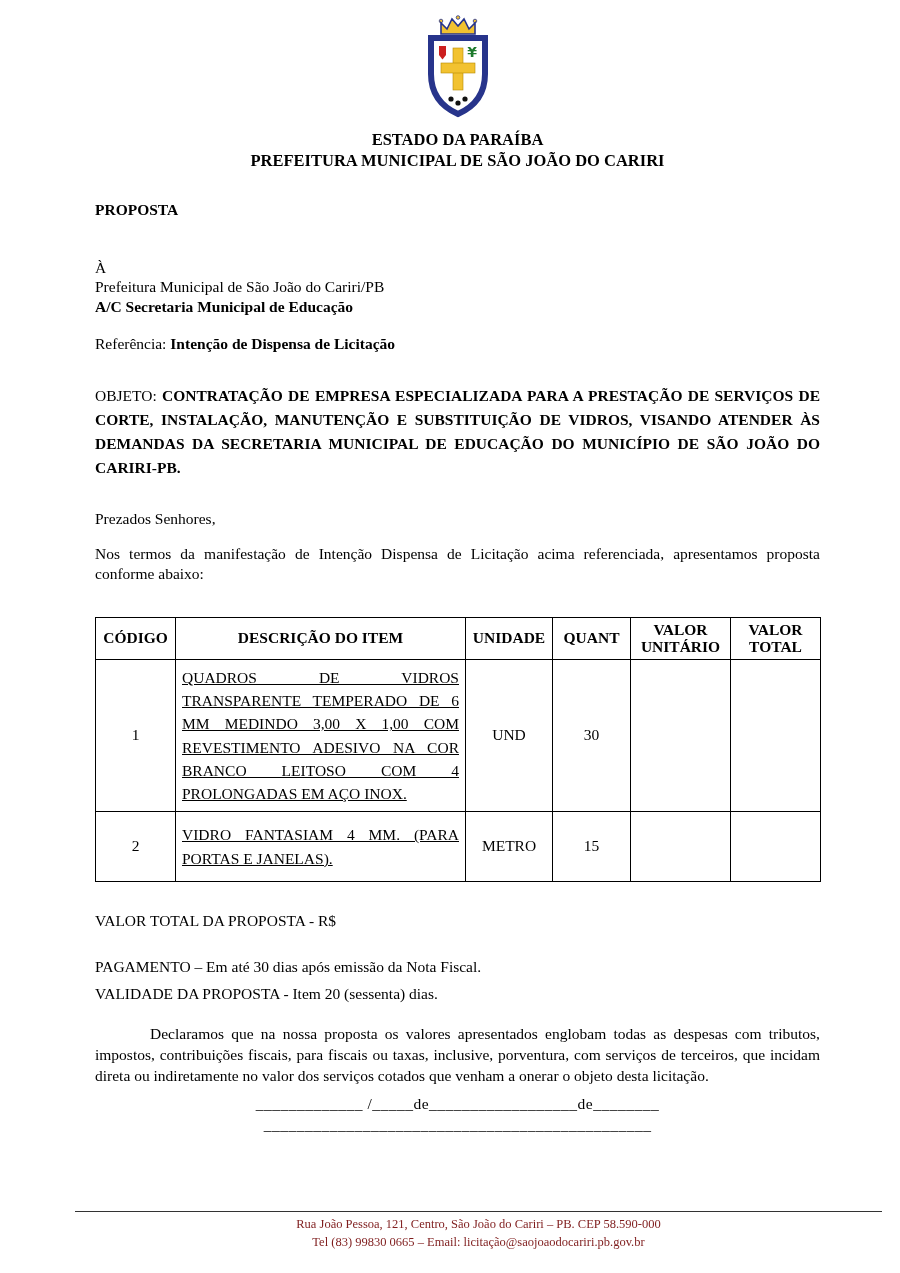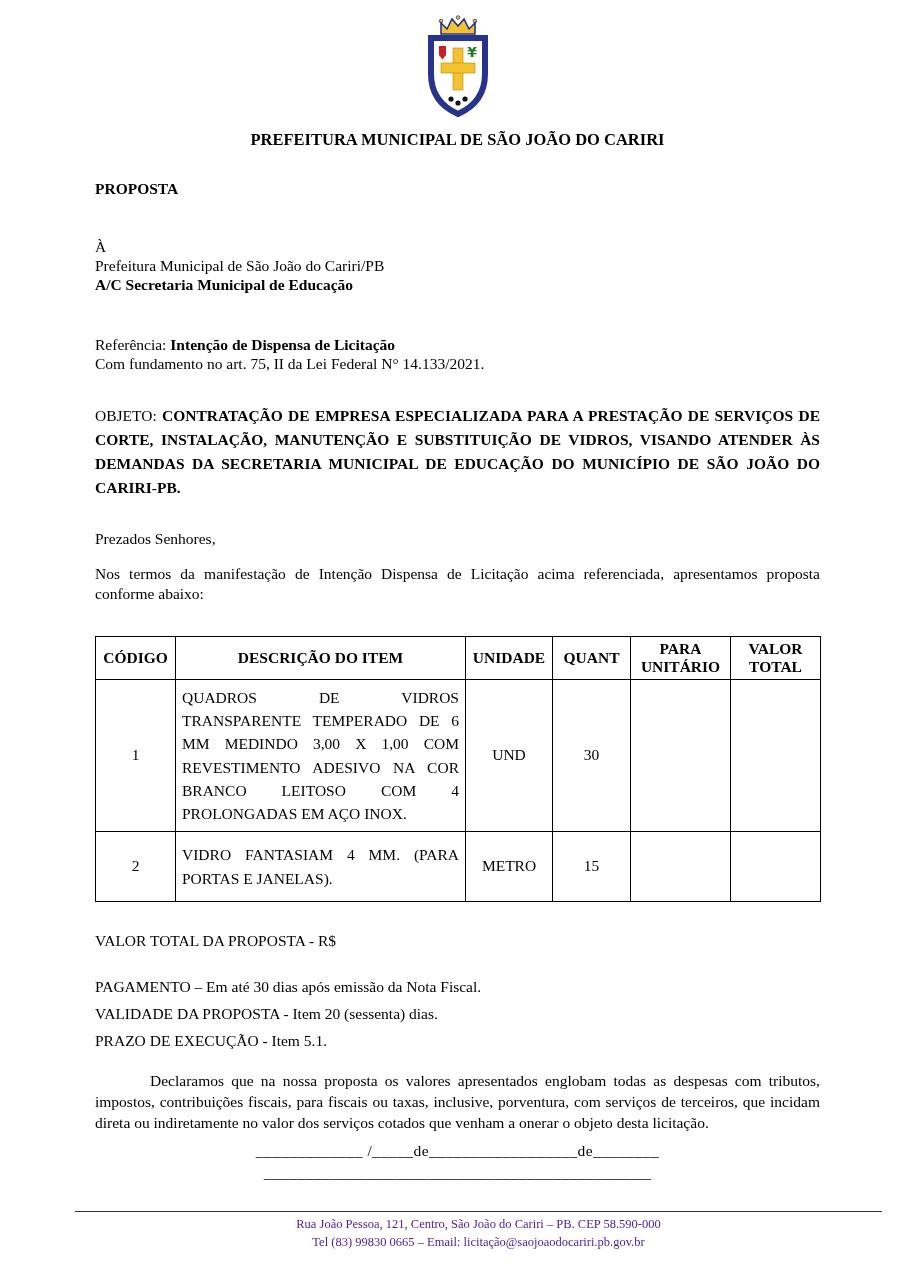--- a/index.html
+++ b/index.html
@@ -9,30 +9,30 @@
     font-family:"Liberation Serif","DejaVu Serif",serif;
   }
   .content{padding:12px 80px 0 95px;font-size:15.5px;line-height:1.2;}
   p{margin:0;}
   .bold{font-weight:bold;}
   .crest-wrap{text-align:center;margin-top:2px;}
   .org-title{font-weight:bold;font-size:16.5px;line-height:1.3;text-align:center;margin-top:6px;}
   .anexo{font-weight:bold;margin-top:26px;}
   .proposta{font-weight:bold;margin-top:30px;}
   .addr{margin-top:38px;line-height:1.25;}
-  .ref{margin-top:40px;line-height:1.25;}
+  .ref{margin-top:18px;line-height:1.25;}
   .objeto{margin-top:30px;text-align:justify;line-height:1.55;}
   .salut{margin-top:30px;}
   .intro{margin-top:16px;text-align:justify;line-height:1.3;}
   table.items{border-collapse:collapse;table-layout:fixed;width:725px;margin-top:32px;}
   table.items th,table.items td{border:1px solid #000;font-size:15.5px;}
   table.items th{font-weight:bold;text-align:center;vertical-align:middle;padding:3px 2px;height:34px;line-height:1.15;}
   table.items td{vertical-align:middle;padding:4px 6px;}
   td.c{text-align:center;}
-  td.desc{text-align:justify;line-height:1.5;padding:8px 8px;}
+  td.desc{text-align:justify;line-height:1.5;padding:8px 8px;text-decoration:underline;}
   tbody tr:nth-child(1){height:152px;}
   tbody tr:nth-child(2){height:70px;}
   .valor-total{margin-top:30px;}
   .pay-block p{margin-top:7px;line-height:1.3;}
   .pay-block{margin-top:26px;}
   .declaration{margin-top:20px;text-align:justify;line-height:1.35;text-indent:55px;}
   .sig-block{text-align:center;margin-top:6px;line-height:1.4;}
   .sig-line{letter-spacing:0.5px;}
   .footer{
     position:absolute;left:75px;right:18px;bottom:22px;
@@ -59,34 +59,34 @@
           <rect x="34" y="34" width="10" height="42" fill="#f2c230"></rect>
           <rect x="22" y="49" width="34" height="10" fill="#f2c230"></rect>
         </g>
         <circle cx="32" cy="85" r="2.6" fill="#111"></circle>
         <circle cx="39" cy="89" r="2.6" fill="#111"></circle>
         <circle cx="46" cy="85" r="2.6" fill="#111"></circle>
       </svg>
     </div>
 
     <div class="org-title">
+      <div>ESTADO DA PARAÍBA</div>
       <div>PREFEITURA MUNICIPAL DE SÃO JOÃO DO CARIRI</div>
     </div>
 
     <p class="proposta">PROPOSTA</p>
 
     <div class="addr">
       <p>À</p>
       <p>Prefeitura Municipal de São João do Cariri/PB</p>
       <p class="bold">A/C Secretaria Municipal de Educação</p>
     </div>
 
     <div class="ref">
       <p><span>Referência: </span><span class="bold">Intenção de Dispensa de Licitação</span></p>
-      <p>Com fundamento no art. 75, II da Lei Federal N° 14.133/2021.</p>
     </div>
 
     <p class="objeto"><span>OBJETO: </span><span class="bold">CONTRATAÇÃO DE EMPRESA ESPECIALIZADA PARA A PRESTAÇÃO DE SERVIÇOS DE CORTE, INSTALAÇÃO, MANUTENÇÃO E SUBSTITUIÇÃO DE VIDROS, VISANDO ATENDER ÀS DEMANDAS DA SECRETARIA MUNICIPAL DE EDUCAÇÃO DO MUNICÍPIO DE SÃO JOÃO DO CARIRI-PB.</span></p>
 
     <p class="salut">Prezados Senhores,</p>
 
     <p class="intro">Nos termos da manifestação de Intenção Dispensa de Licitação acima referenciada, apresentamos proposta conforme abaixo:</p>
 
     <table class="items">
       <colgroup>
@@ -96,21 +96,21 @@
         <col style="width:78px">
           <col style="width:100px">
           <col style="width:90px">
       </colgroup>
       <thead>
         <tr>
           <th>CÓDIGO</th>
           <th>DESCRIÇÃO DO ITEM</th>
           <th>UNIDADE</th>
           <th>QUANT</th>
-          <th>PARA UNITÁRIO</th>
+          <th>VALOR UNITÁRIO</th>
           <th>VALOR TOTAL</th>
         </tr>
       </thead>
       <tbody>
           <tr>
             <td class="c">1</td>
             <td class="desc">QUADROS DE VIDROS TRANSPARENTE TEMPERADO DE 6 MM MEDINDO 3,00 X 1,00 COM REVESTIMENTO ADESIVO NA COR BRANCO LEITOSO COM 4 PROLONGADAS EM AÇO INOX.</td>
             <td class="c">UND</td>
             <td class="c">30</td>
             <td class="c"></td>
@@ -125,30 +125,29 @@
             <td class="c"></td>
           </tr>
         </tbody>
     </table>
 
     <p class="valor-total">VALOR TOTAL DA PROPOSTA - R$</p>
 
     <div class="pay-block">
       <p>PAGAMENTO – Em até 30 dias após emissão da Nota Fiscal.</p>
       <p>VALIDADE DA PROPOSTA - Item 20 (sessenta) dias.</p>
-      <p>PRAZO DE EXECUÇÃO - Item 5.1.</p>
     </div>
 
     <p class="declaration">Declaramos que na nossa proposta os valores apresentados englobam todas as despesas com tributos, impostos, contribuições fiscais, para fiscais ou taxas, inclusive, porventura, com serviços de terceiros, que incidam direta ou indiretamente no valor dos serviços cotados que venham a onerar o objeto desta licitação.</p>
 
     <div class="sig-block">
       <p class="sig-line">_____________ /_____de__________________de________</p>
       <p class="sig-line">_______________________________________________</p>
 
     </div>
 
   </div>
 
-  <div class="footer" style="color: #4c1d95;">
+  <div class="footer" style="color: #7f1d1d;">
     <div>Rua João Pessoa, 121, Centro, São João do Cariri – PB. CEP 58.590-000</div>
     <div>Tel (83) 99830 0665 – Email: licitação@saojoaodocariri.pb.gov.br</div>
   </div>
 </div>
 
 </body></html>

